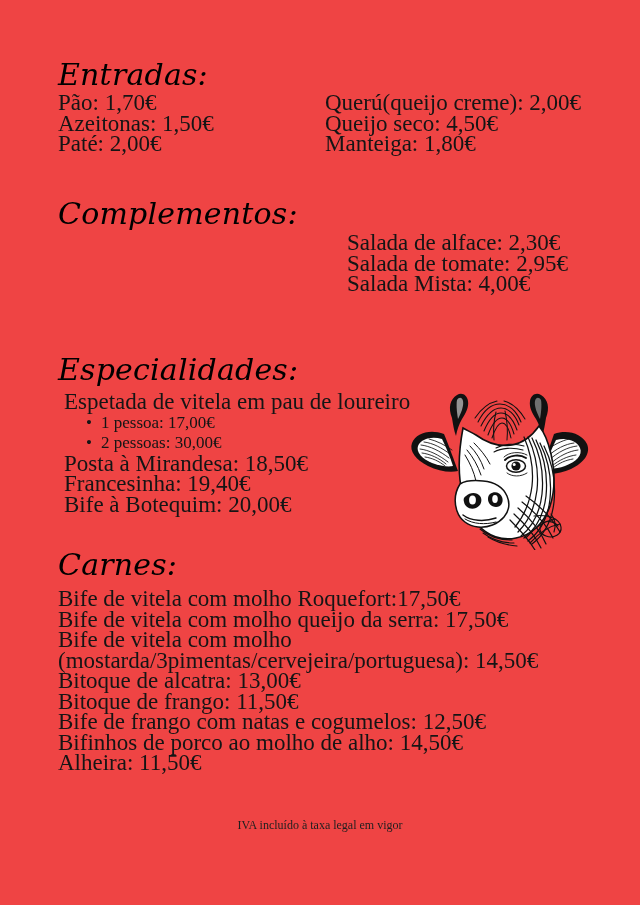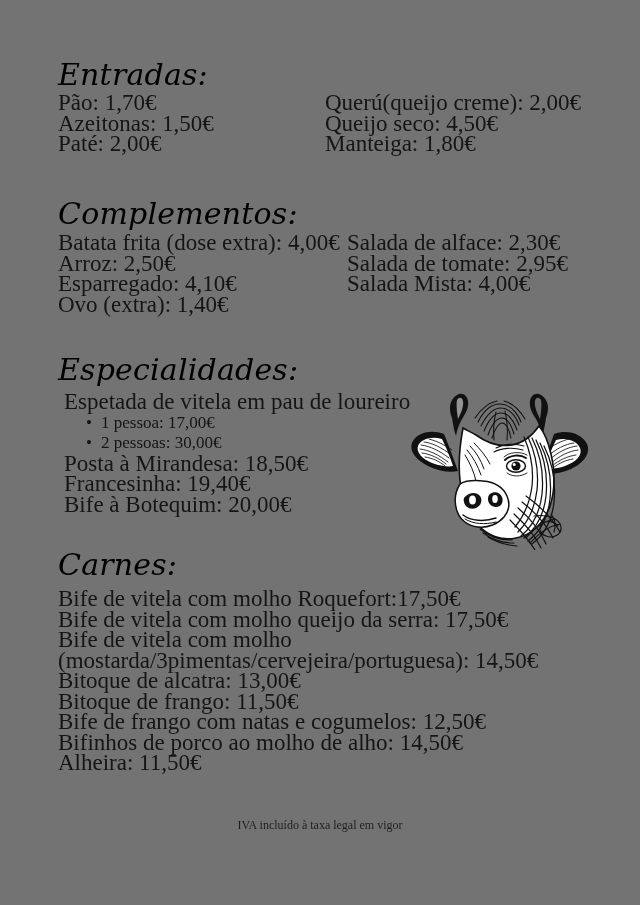--- a/index.html
+++ b/index.html
@@ -13,21 +13,21 @@
     position: relative;
     overflow: hidden;
     font-family: "Liberation Serif", "DejaVu Serif", serif;
     color: #1a1a1a;
     -webkit-font-smoothing: antialiased;
   }
 
   .page {
     position: absolute;
     inset: 0;
-    background: #737373;
+    background: #ef4444;
   }
 
   
   .section-heading {
     font-family: "DejaVu Serif", "Liberation Serif", serif;
     font-style: italic;
     font-size: 30px;
     font-weight: 400;
     letter-spacing: 0.2px;
     color: #000000;
@@ -108,26 +108,20 @@
   </div>
 
   <div class="blk" id="entradas-col2">
     <div class="item-line">Querú(queijo creme): 2,00€</div>
     <div class="item-line">Queijo seco: 4,50€</div>
     <div class="item-line">Manteiga: 1,80€</div>
   </div>
 
   <h2 class="section-heading blk" id="complementos-heading">Complementos:</h2>
 
-  <div class="blk" id="complementos-col1">
-    <div class="item-line">Batata frita (dose extra): 4,00€</div>
-    <div class="item-line">Arroz: 2,50€</div>
-    <div class="item-line">Esparregado: 4,10€</div>
-    <div class="item-line">Ovo (extra): 1,40€</div>
-  </div>
 
   <div class="blk" id="complementos-col2">
     <div class="item-line">Salada de alface: 2,30€</div>
     <div class="item-line">Salada de tomate: 2,95€</div>
     <div class="item-line">Salada Mista: 4,00€</div>
   </div>
 
   <h2 class="section-heading blk" id="especialidades-heading">Especialidades:</h2>
 
   <div class="blk" id="especialidades-body">

